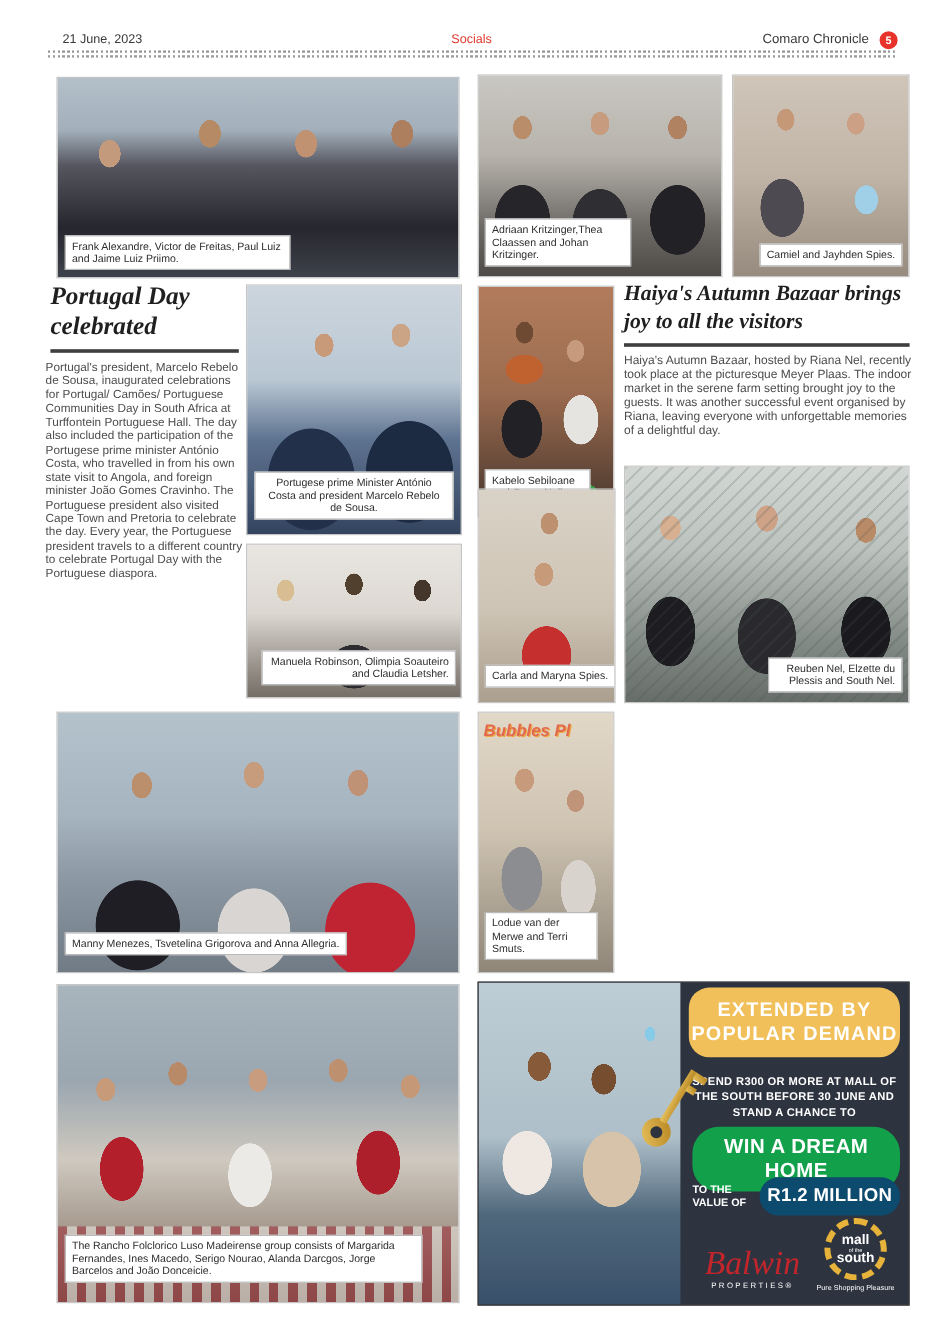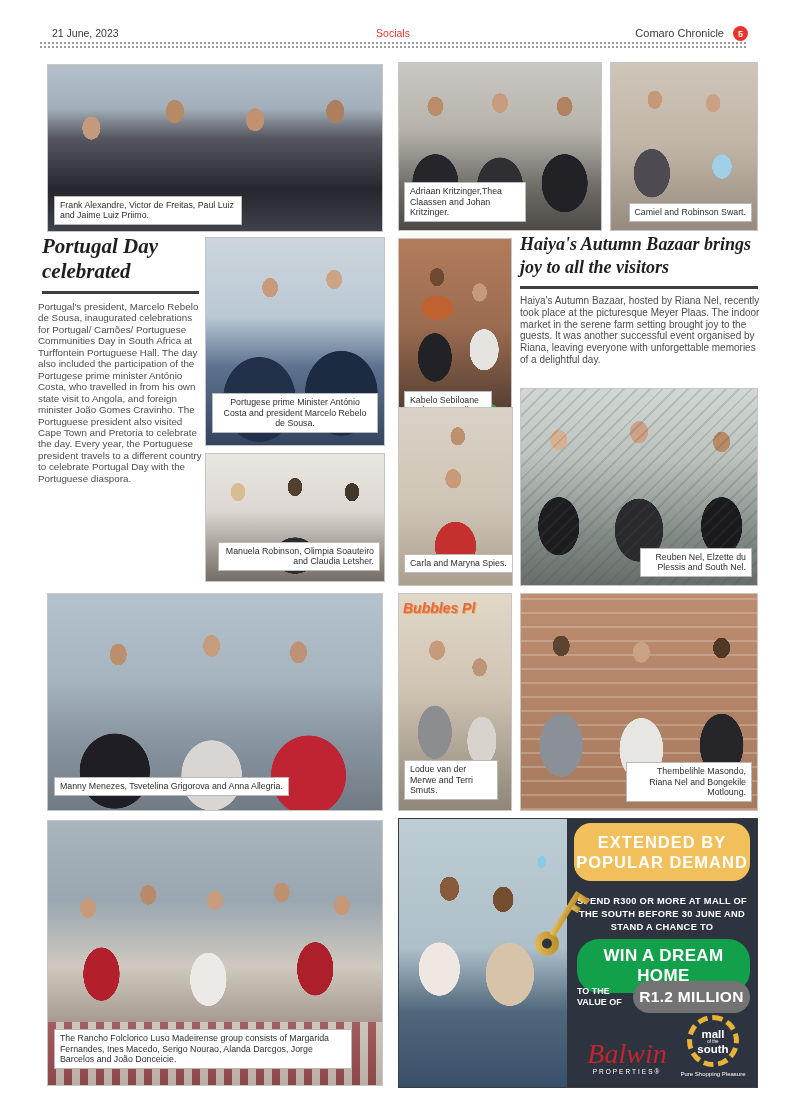--- a/index.html
+++ b/index.html
@@ -172,21 +172,21 @@
   .ad-banner { position:absolute; left:7px; right:7px; top:4px; border-radius:17px;
     background:#f2c05b; color:#fff; font-weight:bold; font-size:16.5px; line-height:20px;
     letter-spacing:1px; text-align:center; padding:9px 2px; }
   .ad-offer { position:absolute; left:4px; right:4px; top:76px; color:#fff; font-weight:bold;
     font-size:9.3px; line-height:13px; letter-spacing:.3px; text-align:center; }
   .ad-prize { position:absolute; left:10px; right:7px; top:120px; border-radius:22px;
     background:#13a04a; color:#fff; font-weight:bold; font-size:17px; letter-spacing:.4px;
     text-align:center; padding:7px 0; }
   .ad-valrow { position:absolute; left:10px; right:7px; top:162px; display:flex; align-items:center; }
   .ad-vallabel { width:56px; color:#fff; font-weight:bold; font-size:9px; line-height:11px; }
-  .ad-value { flex:1; background:#737373; border-radius:20px; color:#fff; font-weight:bold;
+  .ad-value { flex:1; background:#0c4a6e; border-radius:20px; color:#fff; font-weight:bold;
     font-size:15.5px; text-align:center; padding:7px 0; letter-spacing:.3px; }
   .ad-key { position:absolute; left:-56px; top:-78px; transform:rotate(-58deg); }
   .balwin { position:absolute; left:12px; bottom:12px; width:96px; text-align:center; }
   .balwin-script { font-family:"Liberation Serif", serif; font-style:italic; color:#c4252b;
     font-size:28px; line-height:26px; }
   .balwin-sub { color:#fff; font-size:6.5px; letter-spacing:2px; margin-top:1px; }
   .mall { position:absolute; right:8px; bottom:10px; width:72px; text-align:center; }
   .mall-circle { width:52px; height:52px; border:5px dashed #e8b33b; border-radius:50%;
     margin:0 auto; display:flex; flex-direction:column; align-items:center; justify-content:center;
     color:#fff; }
@@ -230,21 +230,21 @@
   <figure class="photo ph-rancho">
     <div class="skirts"></div>
     <figcaption class="cap cap-rancho">The Rancho Folclorico Luso Madeirense group consists of Margarida Fernandes, Ines Macedo, Serigo Nourao, Alanda Darcgos, Jorge Barcelos and João Donceicie.</figcaption>
   </figure>
 
   <figure class="photo ph-kritzinger">
     <figcaption class="cap cap-kritzinger">Adriaan Kritzinger,Thea Claassen and Johan Kritzinger.</figcaption>
   </figure>
 
   <figure class="photo ph-swart">
-    <figcaption class="cap cap-swart">Camiel and Robinson Swart.</figcaption>
+    <figcaption class="cap cap-swart">Camiel and Jayhden Spies.</figcaption>
   </figure>
 
   <figure class="photo ph-sebiloane">
     <figcaption class="cap cap-sebiloane">Kabelo Sebiloane and Corne Nell.</figcaption>
   </figure>
 
   <section>
     <h2 class="headline h-haiya">Haiya's Autumn Bazaar brings joy to all the visitors</h2>
     <div class="headline-rule r-haiya"></div>
     <p class="body-text b-haiya">Haiya's Autumn Bazaar, hosted by Riana Nel, recently took place at the picturesque Meyer Plaas. The indoor market in the serene farm setting brought joy to the guests. It was another successful event organised by Riana, leaving everyone with unforgettable memories of a delightful day.</p>
@@ -257,23 +257,20 @@
   <figure class="photo ph-nel">
     <div class="iron"></div>
     <figcaption class="cap cap-nel">Reuben Nel, Elzette du Plessis and South Nel.</figcaption>
   </figure>
 
   <figure class="photo ph-vandermerwe">
     <div class="sign">Bubbles Pl</div>
     <figcaption class="cap cap-vandermerwe">Lodue van der Merwe and Terri Smuts.</figcaption>
   </figure>
 
-  <figure class="photo ph-masondo">
-    <figcaption class="cap cap-masondo">Thembelihle Masondo, Riana Nel and Bongekile Motloung.</figcaption>
-  </figure>
 
   <div class="ad">
     <div class="ad-photo"></div>
     <div class="ad-right">
       <div class="ad-banner">EXTENDED BY POPULAR DEMAND</div>
       <div class="ad-offer">SPEND R300 OR MORE AT MALL OF THE SOUTH BEFORE 30 JUNE AND STAND A CHANCE TO</div>
       <div class="ad-prize">WIN A DREAM HOME</div>
       <div class="ad-valrow">
         <div class="ad-vallabel">TO THE VALUE OF</div>
         <div class="ad-value">R1.2 MILLION</div>

